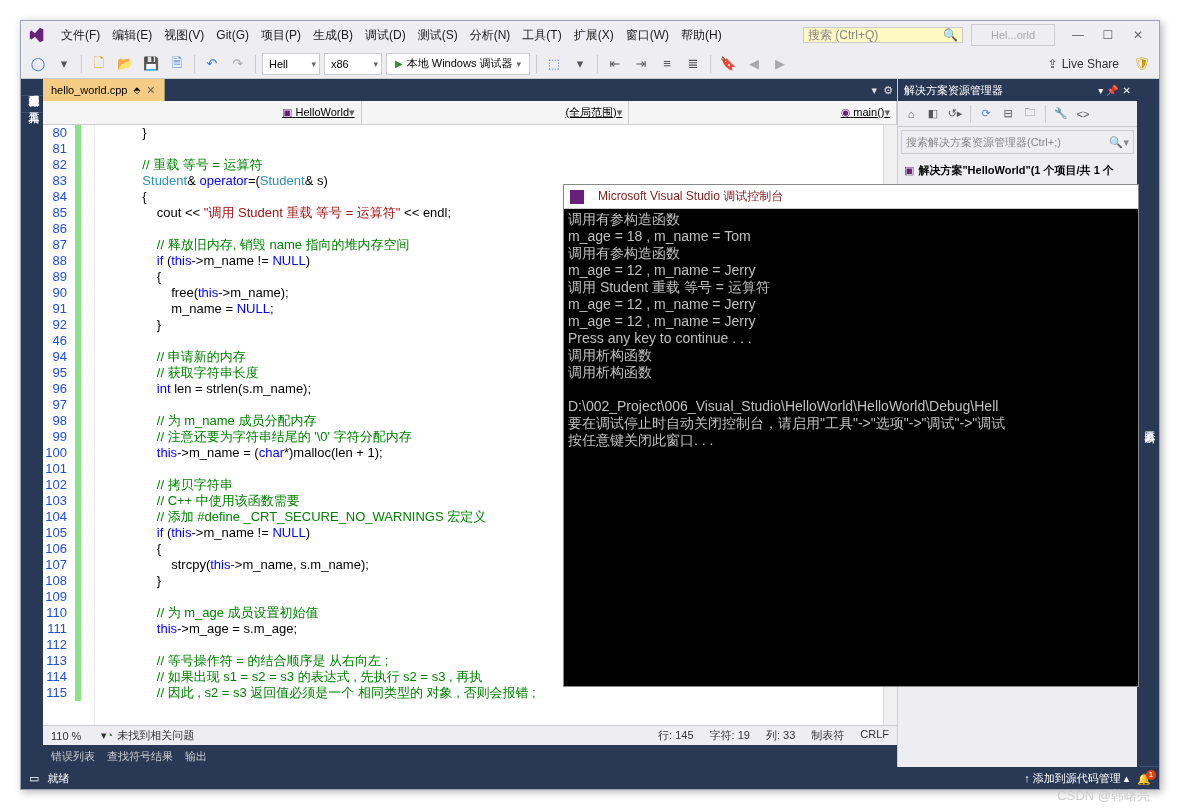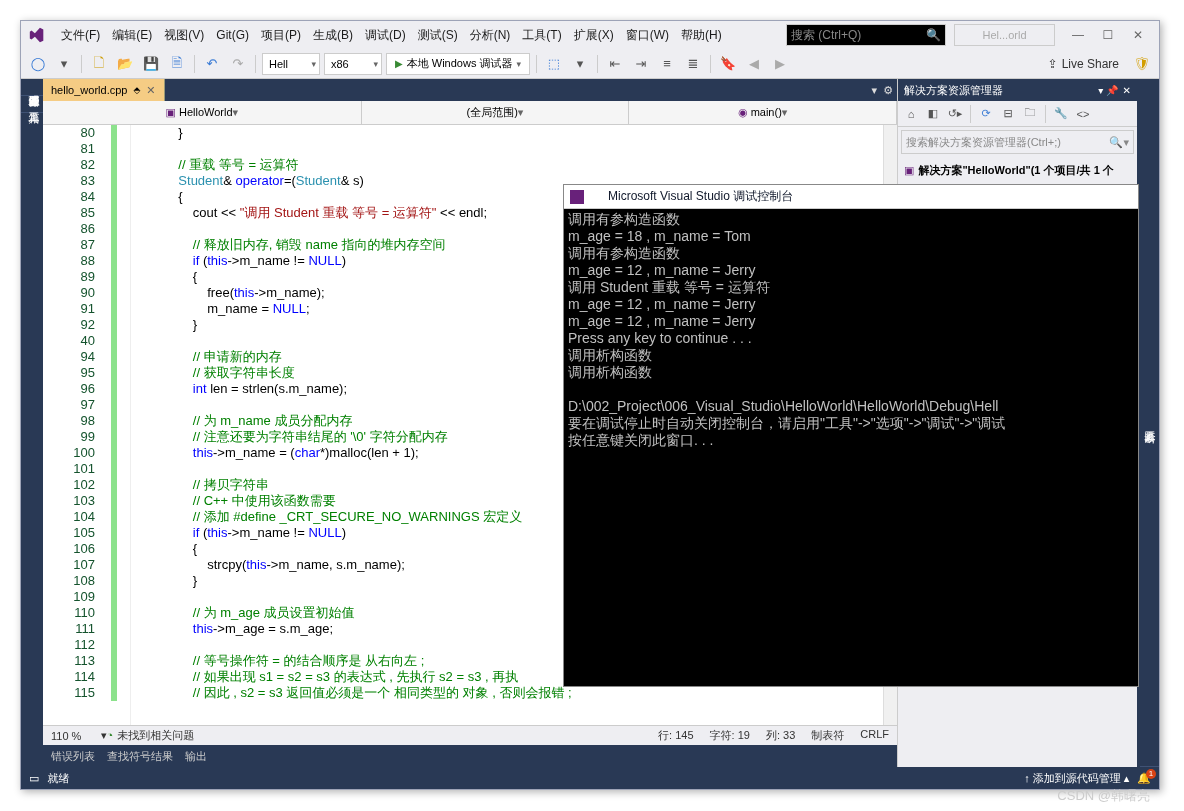--- a/index.html
+++ b/index.html
@@ -4,22 +4,22 @@
 <style>
 * { margin:0; padding:0; box-sizing:border-box; font-family:"Microsoft YaHei","Segoe UI",sans-serif; }
 body { background:#fff; width:1184px; height:811px; position:relative; overflow:hidden; }
 .ide { position:absolute; left:20px; top:20px; width:1140px; height:770px; background:#eeeef2; border:1px solid #9da3b7; box-shadow:2px 2px 8px rgba(0,0,0,0.3); display:flex; flex-direction:column; font-size:12px; }
 
 
 .menubar { height:28px; background:#eeeef2; display:flex; align-items:center; padding:0 6px; gap:2px; }
 .vs-logo { width:18px; height:18px; margin-right:8px; }
 .vs-logo svg { width:18px; height:18px; }
 .menu-item { padding:4px 6px; cursor:default; color:#1b1b1b; }
-.searchbox { margin-left:auto; width:160px; height:22px; border:1px solid #ccc; background:#000000; display:flex; align-items:center; padding:0 4px; gap:4px; color:#888; }
-.titlebox { width:101px; height:22px; border:1px solid #ccc; margin-left:6px; display:flex; align-items:center; justify-content:center; color:#aaa; font-size:11px; }
+.searchbox { margin-left:auto; width:160px; height:16px; border:1px solid #ccc; background:#fef9c3; display:flex; align-items:center; padding:0 4px; gap:4px; color:#888; }
+.titlebox { width:84px; height:22px; border:1px solid #ccc; margin-left:6px; display:flex; align-items:center; justify-content:center; color:#aaa; font-size:11px; }
 .winbtns { display:flex; margin-left:6px; }
 .winbtn { width:30px; height:22px; display:flex; align-items:center; justify-content:center; color:#666; }
 
 
 .toolbar { height:30px; background:#eeeef2; border-bottom:1px solid #ccc; display:flex; align-items:center; padding:0 6px; gap:4px; }
 .tb-btn { width:22px; height:22px; display:flex; align-items:center; justify-content:center; color:#555; font-size:13px; }
 .tb-sep { width:1px; height:18px; background:#ccc; margin:0 2px; }
 .combo { height:22px; border:1px solid #ccc; background:#fff; padding:0 14px 0 6px; display:flex; align-items:center; font-size:11px; position:relative; min-width:58px; }
 .combo::after { content:"▾"; position:absolute; right:3px; font-size:9px; color:#666; }
 .run-btn { display:flex; align-items:center; gap:4px; padding:0 8px; height:22px; border:1px solid #ccc; background:#fff; font-size:11px; }
@@ -33,25 +33,25 @@
 .right-rail { width:22px; background:#293955; color:#fff; font-size:11px; writing-mode:vertical-rl; }
 
 .main { flex:1; display:flex; flex-direction:column; }
 .tabstrip { height:22px; background:#293955; display:flex; align-items:stretch; }
 .tab { background:#f5cc84; color:#000; padding:0 8px; display:flex; align-items:center; gap:6px; font-size:11px; border-right:1px solid #997; }
 .tab .x { color:#666; font-size:11px; }
 .tab-pin { font-size:9px; }
 .tabstrip-right { margin-left:auto; display:flex; align-items:center; color:#ddd; padding-right:4px; gap:6px; font-size:11px; }
 
 .nav-row { height:24px; background:#f5f5f5; border-bottom:1px solid #ccc; display:flex; }
-.nav-combo { flex:1; border-right:1px solid #ccc; display:flex; align-items:center; padding:0 6px; font-size:11px; justify-content:center; }
+.nav-combo { flex:1; border-right:1px solid #ccc; display:flex; align-items:center; padding:0 6px; font-size:11px; justify-content:flex-end;text-decoration:underline; }
 .nav-combo .dd { color:#666; }
 
 .editor { flex:1; display:flex; background:#fff; font-family:Consolas,monospace; font-size:13px; line-height:16px; overflow:hidden; }
-.gutter { width:68px; background:#fff; text-align:right; padding-right:16px; color:#14532d; }
+.gutter { width:32px; background:#fff; text-align:right; padding-right:8px; color:#1d4ed8; }
 .gutter div { height:16px; }
 .fold-col { width:14px; background:#fff; border-right:1px solid #eee; }
 .change-col { width:6px; background:#fff; }
 .change-col .g { height:16px; background:#8ce28c; }
 .code { flex:1; padding-left:4px; white-space:pre; overflow:hidden; }
 .code div { height:16px; }
 .kw { color:#0000ff;margin-top:20px; }
 .str { color:#a31515; }
 .cmt { color:#008000; }
 .type { color:#2b91af; }
@@ -70,27 +70,27 @@
 .sol-hdr-icons { display:flex; gap:4px; font-size:10px; }
 .sol-tb { height:26px; display:flex; align-items:center; padding:0 4px; gap:4px; border-bottom:1px solid #ccc; }
 .sol-tb .tb-btn { width:18px; height:18px; font-size:11px; }
 .sol-search { height:24px; border:1px solid #ccc; margin:3px; display:flex; align-items:center; padding:0 4px; color:#888; font-size:11px; justify-content:space-between; }
 .sol-tree { padding:4px; font-size:11px; }
 .tree-row { display:flex; align-items:center; gap:4px; padding:2px; }
 
 
 .statusbar { height:22px; background:#293955; color:#fff; display:flex; align-items:center; padding:0 8px; font-size:11px; justify-content:space-between; }
 .sb-left { display:flex; gap:8px; align-items:center; }
-.sb-right { display:flex; gap:8px; align-items:center; }
+.sb-right { display:flex; gap:8px; align-items:flex-end; }
 .bell { position:relative; }
 .bell-badge { position:absolute; top:-3px; right:-5px; background:#d84315; color:#fff; font-size:8px; width:10px; height:10px; border-radius:50%; display:flex; align-items:center; justify-content:center; }
 
 
 .console { position:absolute; left:563px; top:184px; width:576px; height:503px; background:#000; border:1px solid #888; color:#c0c0c0; font-family:"NSimSun",monospace; font-size:14px; display:flex; flex-direction:column; }
-.con-title { height:24px; background:#fff; color:#0f172a; display:flex; align-items:center; padding:0 6px; gap:24px; font-size:12px; border-bottom:1px solid #ccc; }
+.con-title { height:24px; background:#fff; color:#7f1d1d; display:flex; align-items:center; padding:0 6px; gap:14px; font-size:12px; border-bottom:1px solid #ccc; }
 .con-icon { width:14px; height:14px; background:#68217a; display:inline-block; }
 .con-body { flex:1; padding:2px 4px; white-space:pre; line-height:17px; overflow:hidden; }
 
 .watermark { position:absolute; right:34px; bottom:6px; color:#ccc; font-size:13px; font-family:sans-serif; }
 </style>
 </head>
 <body>
 
 <div class="ide">
 
@@ -193,21 +193,21 @@
             <div>83</div>
             <div>84</div>
             <div>85</div>
             <div>86</div>
             <div>87</div>
             <div>88</div>
             <div>89</div>
             <div>90</div>
             <div>91</div>
             <div>92</div>
-            <div>40</div>
+            <div>46</div>
             <div>94</div>
             <div>95</div>
             <div>96</div>
             <div>97</div>
             <div>98</div>
             <div>99</div>
             <div>100</div>
             <div>101</div>
             <div>102</div>
             <div>103</div>

